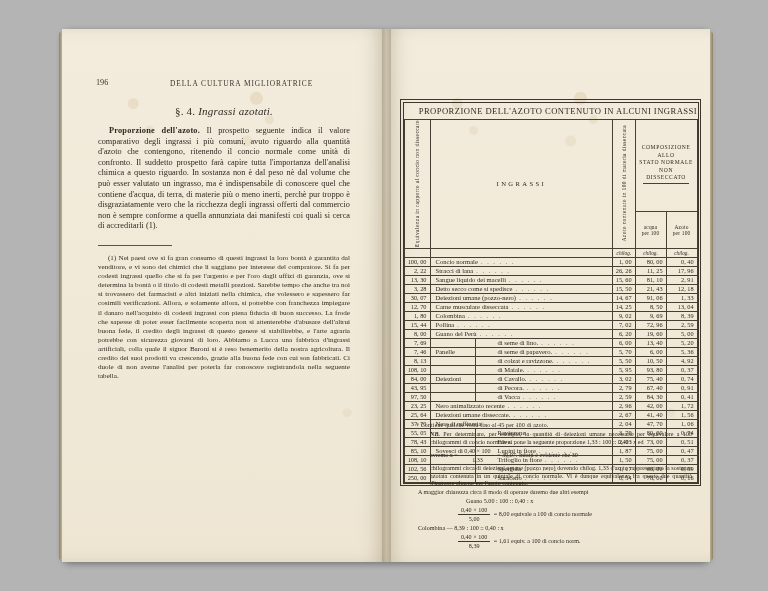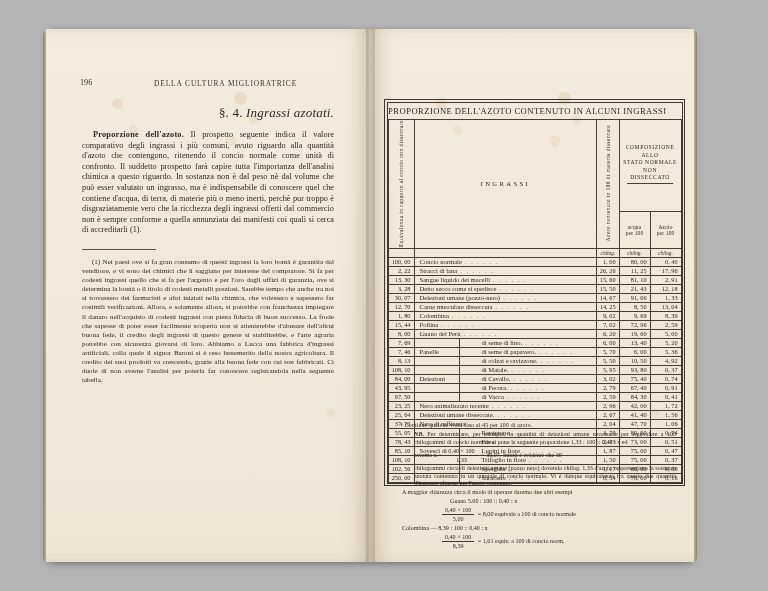--- a/index.html
+++ b/index.html
@@ -4,21 +4,21 @@
 <style>
   html,body{margin:0;padding:0;}
   body{
     width:768px;height:591px;overflow:hidden;
     background:#b4b4b4;
     font-family:"Liberation Serif",serif;
     position:relative;
   }
   
   #book{
-    position:absolute;left:46px;top:29px;width:648px;height:533px;
+    position:absolute;left:62px;top:29px;width:648px;height:533px;
     background:#efe9db;
     box-shadow:0 2px 6px rgba(0,0,0,.35);
     border-radius:8px;
   }
   
   .page{
     position:absolute;top:0;height:533px;overflow:hidden;
     background:
       radial-gradient(circle at 22% 14%, rgba(186,150,96,.16) 0 5px, transparent 6px),
       radial-gradient(circle at 27% 19%, rgba(186,150,96,.13) 0 4px, transparent 5px),
@@ -43,35 +43,35 @@
   .runhead{position:absolute;top:49px;left:0;width:100%;height:12px;
     font-size:7.4px;letter-spacing:.9px;color:#3b352c;}
   .runhead .folio{position:absolute;font-size:8.2px;letter-spacing:0;color:#3b352c;}
   #pageL .runhead .folio{left:34px;top:0;}
   #pageL .runhead .title{position:absolute;left:96px;top:1px;padding-left:12px;}
   #pageR .runhead .title{position:absolute;left:100px;top:1px;}
   #pageR .runhead .folio{right:36px;top:0;}
 
   
   #colL{position:absolute;left:36px;top:72px;width:252px;color:#2f2a22;}
-  .section-head{text-align:right;font-size:13px;margin:4px 0 9px 0;letter-spacing:.2px;}
+  .section-head{text-align:center;font-size:11px;margin:4px 0 9px 0;letter-spacing:.2px;}
   .section-head i{font-style:italic;}
   p.body{font-size:8.3px;line-height:10.6px;text-align:justify;margin:0 0 6px 0;
          text-indent:11px;hyphens:auto;}
   p.body b{font-weight:bold;letter-spacing:.2px;}
   .fnrule{width:74px;height:0;border-top:.7px solid #5b5347;margin:13px 0 8px 0;}
   p.note{font-size:7.1px;line-height:9.1px;text-align:justify;margin:0;text-indent:10px;}
 
   
   #tblbox{position:absolute;left:14px;top:70px;width:296px;
     border:1.1px solid #3c362c;padding:1.6px;}
   #tblinner{border:.6px solid #3c362c;}
   table.main{border-collapse:collapse;width:100%;color:#2f2a22;}
   table.main td,table.main th{border:.6px solid #464034;padding:0;vertical-align:middle;}
-  .caption{font-size:8.6px;text-align:left;letter-spacing:.45px;padding:3px 0 3px 0 !important;
+  .caption{font-size:8.6px;text-align:right;letter-spacing:.45px;padding:3px 0 3px 0 !important;
            border-left:none !important;border-right:none !important;border-top:none !important;}
   .vhead{font-size:5.5px;line-height:6.2px;text-align:center;letter-spacing:.3px;
          height:74px;}
   .vhead span{display:inline-block;writing-mode:vertical-rl;transform:rotate(180deg);
               white-space:nowrap;letter-spacing:.4px;}
   .chead{font-size:5.6px;text-align:center;letter-spacing:.6px;line-height:7.4px;}
   .chead .sep{width:46px;height:0;border-top:.6px solid #46403a;margin:2px auto 2px auto;}
   .ihead{font-size:6.6px;text-align:center;letter-spacing:2.4px;}
   .sub{font-size:5.4px;text-align:center;line-height:6px;letter-spacing:.2px;padding:2px 0 !important;}
   .unit{font-size:5.3px;font-style:italic;text-align:center;padding:1px 0 !important;}

